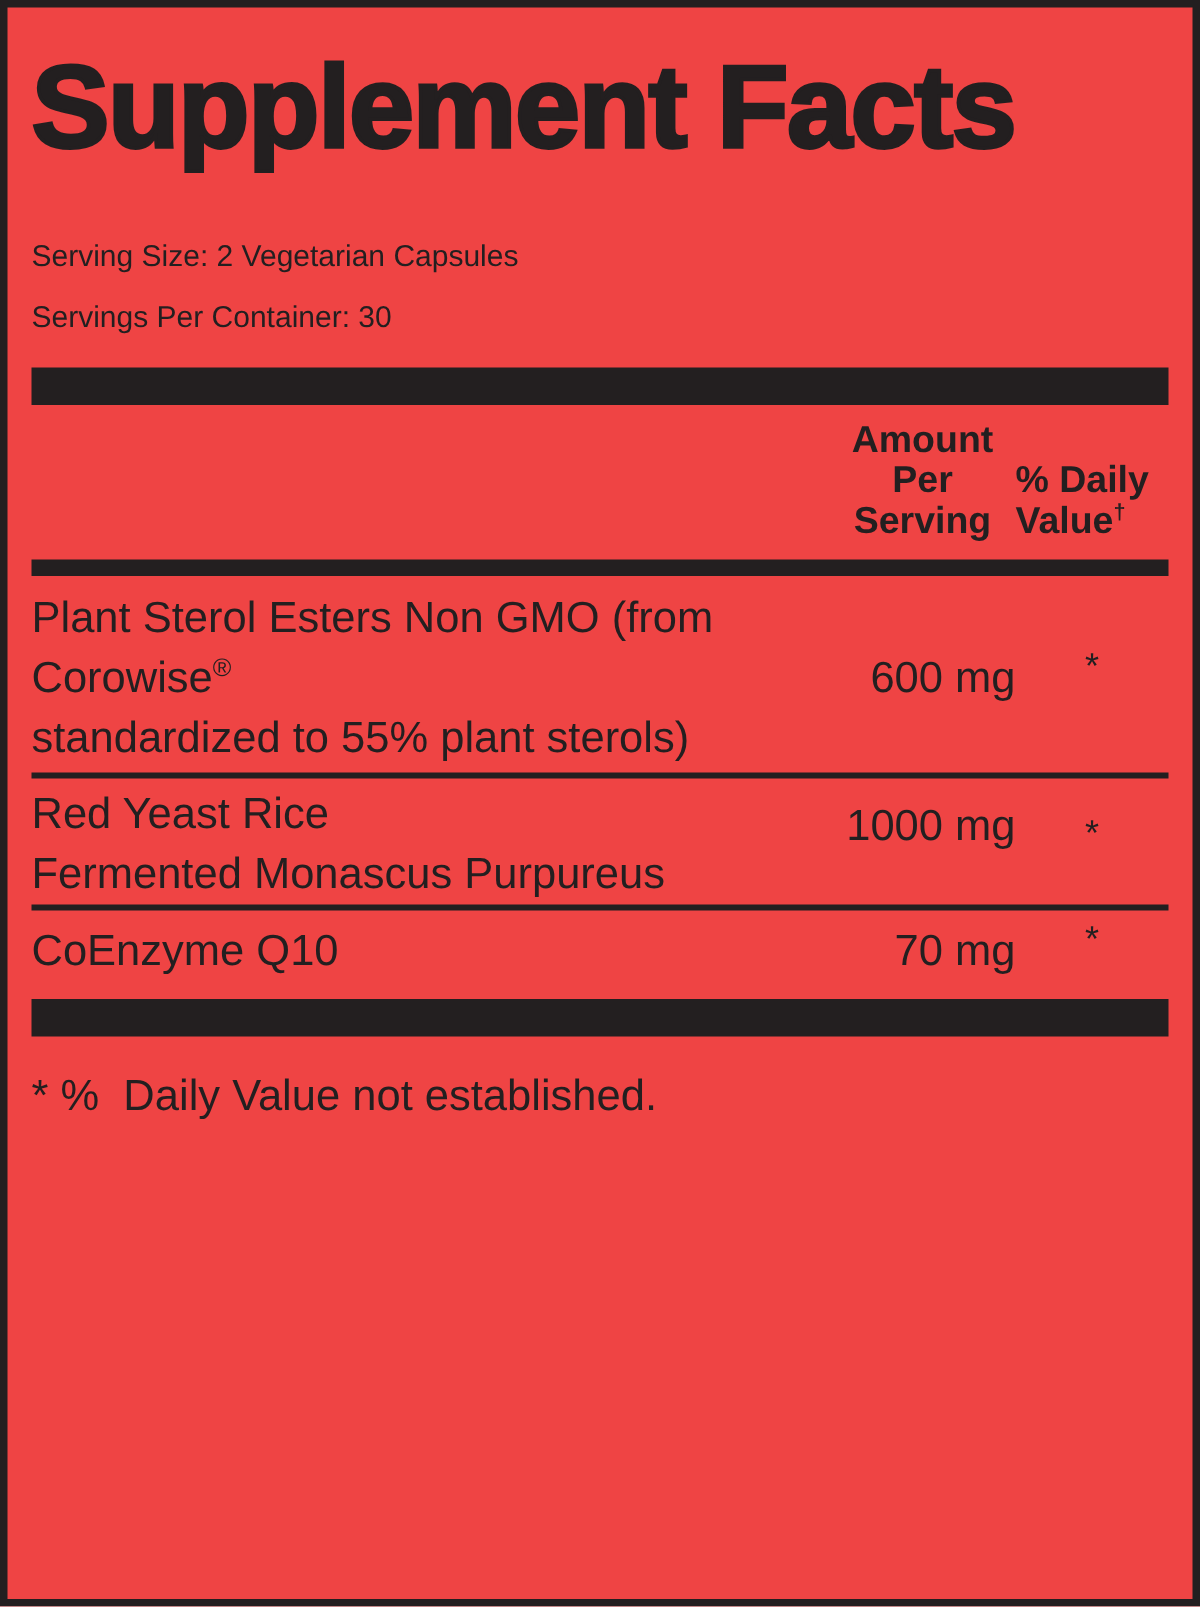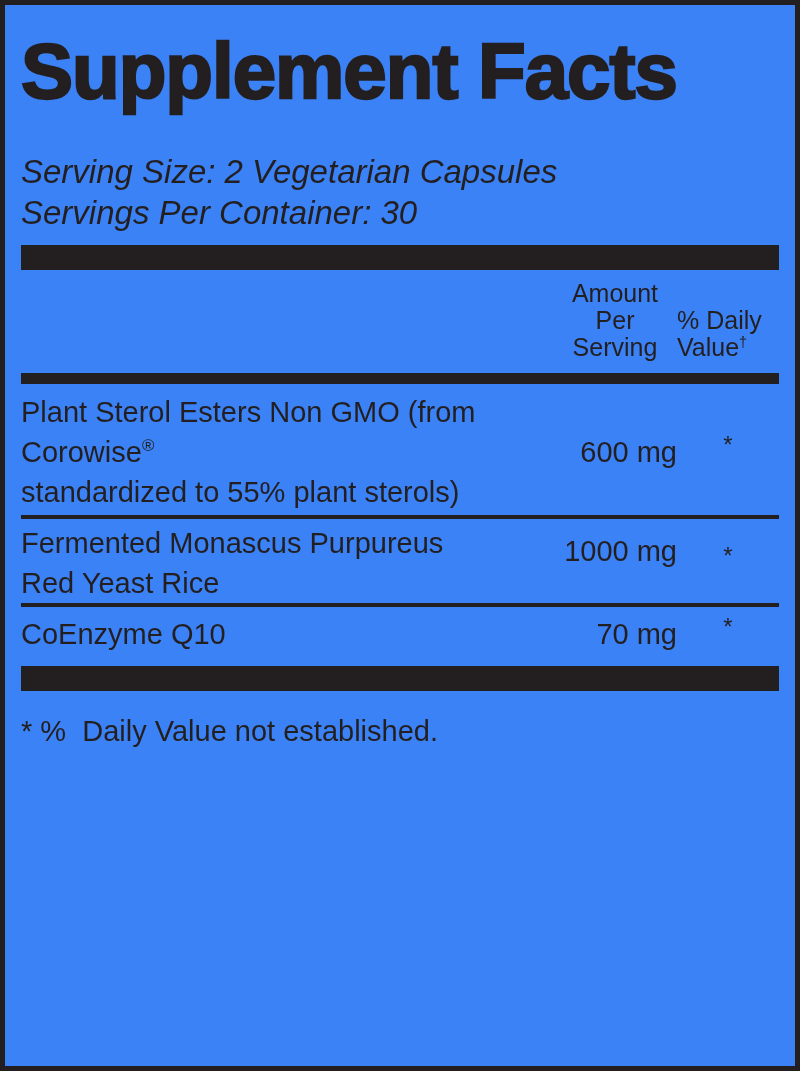--- a/index.html
+++ b/index.html
@@ -9,59 +9,58 @@
     margin:0;
     padding:0;
     background:#ffffff;
   }
   .label{
     position:relative;
     width:800px;
     height:1071px;
     box-sizing:border-box;
     border:5px solid var(--ink);
-    background:#3b82f6;
+    background:#ef4444;
     padding:0 16px;
     font-family:"Liberation Sans","DejaVu Sans",sans-serif;
     color:var(--ink);
     overflow:hidden;
   }
   .title{
     margin:26px 0 0 0;
     font-size:78px;
     line-height:80px;
     font-weight:bold;
     letter-spacing:-1px;
     -webkit-text-stroke:2.4px var(--ink);
     white-space:nowrap;
   }
   .serving{
     margin-top:40px;
-    font-size:33px;
+    font-size:20px;
     line-height:41px;
-    font-style:italic;
   }
   .bar{
     background:var(--ink);
   }
   .bar-top{
     height:25px;
     margin-top:12px;
   }
   .bar-mid{
     height:11px;
   }
   .bar-bottom{
     height:25px;
   }
   .head-row{
     display:flex;
     align-items:flex-end;
     padding:10px 0 12px 0;
-    font-weight:normal;
+    font-weight:bold;
     font-size:25px;
     line-height:27px;
   }
   .head-spacer{ flex:1; }
   .col-amt{
     width:124px;
     text-align:center;
   }
   .col-dv{
     width:102px;
@@ -146,22 +145,22 @@
       <div>standardized to 55% plant sterols)</div>
     </div>
     <div class="amt">600 mg</div>
     <div class="dv dv-raised">*</div>
   </div>
 
   <div class="divider"></div>
 
   <div class="row row-2">
     <div class="name">
+      <div>Red Yeast Rice</div>
       <div>Fermented Monascus Purpureus</div>
-      <div>Red Yeast Rice</div>
     </div>
     <div class="amt amt-raised">1000 mg</div>
     <div class="dv dv-raised">*</div>
   </div>
 
   <div class="divider"></div>
 
   <div class="row row-3">
     <div class="name">
       <div>CoEnzyme Q10</div>

